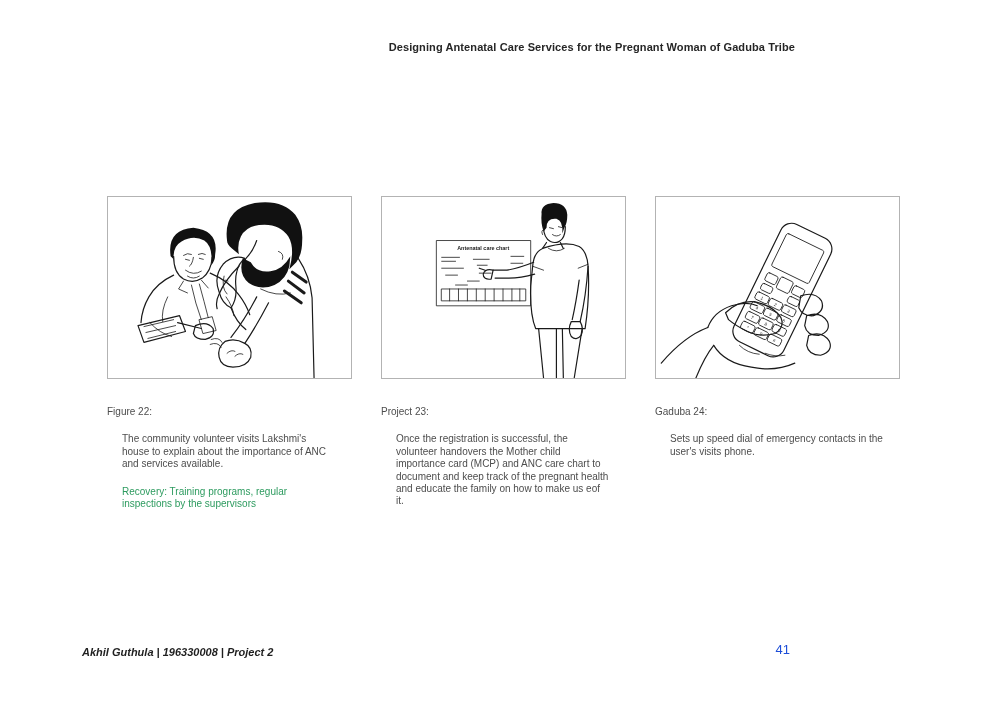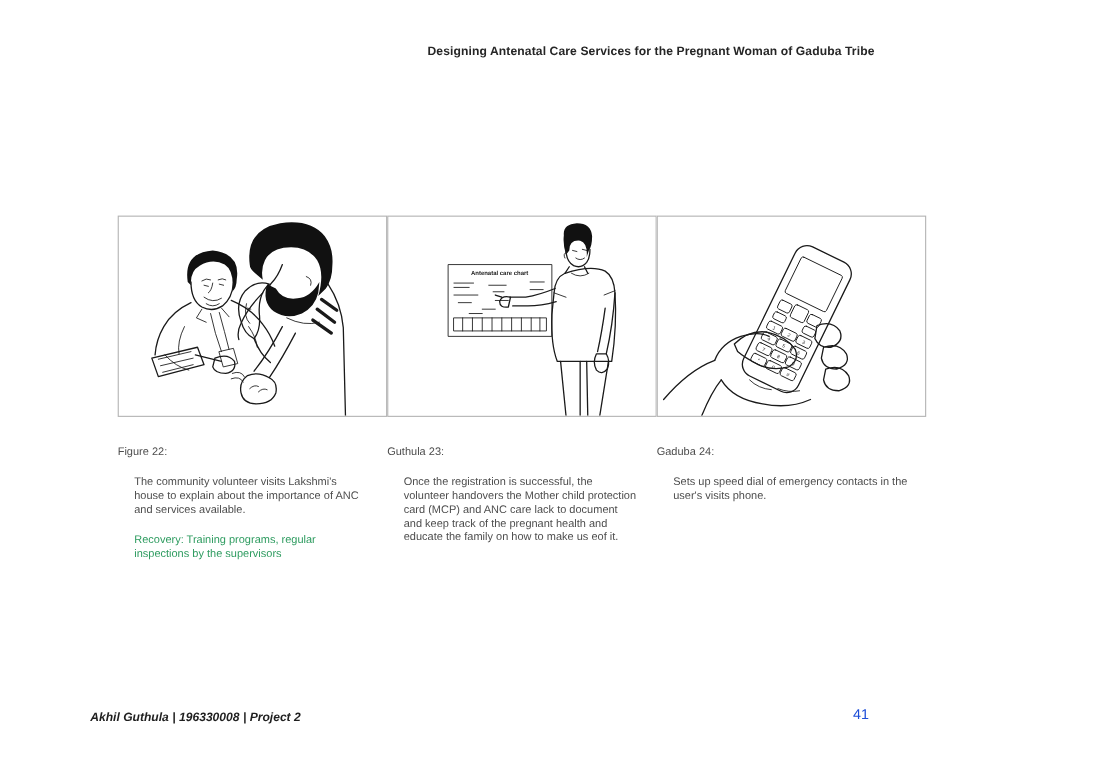--- a/index.html
+++ b/index.html
@@ -13,21 +13,21 @@
     position: absolute; left: 0; top: 0;
     width: 880px; height: 707px; background: #ffffff;
   }
   .header-title {
     position: absolute; top: 41px; right: 85px;
     font-size: 11px; font-weight: bold; color: #262626;
     letter-spacing: 0.1px;
   }
   .figure-row {
     position: absolute; left: 107px; top: 196px;
-    display: flex; 
+    display: flex; gap: 29px;
   }
   .figure-col { width: 245px; }
   .figure-frame {
     width: 245px; height: 183px;
     border: 1px solid #b3b3b3;
     background: #ffffff;
     overflow: hidden;
   }
   .figure-frame svg { display: block; width: 100%; height: 100%; }
   .figure-caption {
@@ -138,22 +138,22 @@
             <path class="ink" d="M112,74 Q104,72 102,78 Q102,84 110,83 Z M104,74 l-6,-2"></path>
 
             <path class="ink" d="M208,70 Q206,100 200,126 M199,84 Q196,106 192,124"></path>
             <path class="ink" d="M191,126 Q187,134 191,141 Q196,146 201,140 Q204,133 200,126 Z"></path>
 
             <path class="ink" d="M158,133 L163,183 M176,133 L176,183 M182,133 L183,183 M202,133 L194,183"></path>
           </g>
         </svg>
       </div>
       <div class="figure-caption">
-        <span class="fig-label">Guthula 23:</span>
-        <p>Once the registration is successful, the volunteer handovers the Mother child protection card (MCP) and ANC care lack to document and keep track of the pregnant health and educate the family on how to make us eof it.</p>
+        <span class="fig-label">Project 23:</span>
+        <p>Once the registration is successful, the volunteer handovers the Mother child importance card (MCP) and ANC care chart to document and keep track of the pregnant health and educate the family on how to make us eof it.</p>
       </div>
     </div>
 
     <div class="figure-col">
       <div class="figure-frame">
         <svg viewBox="0 0 245 183">
 
           <g transform="rotate(26 127 95)">
             <rect class="ink" x="99" y="28" width="56" height="132" rx="12"></rect>
             <rect class="ink-thin" x="106" y="40" width="42" height="37" rx="2"></rect>

